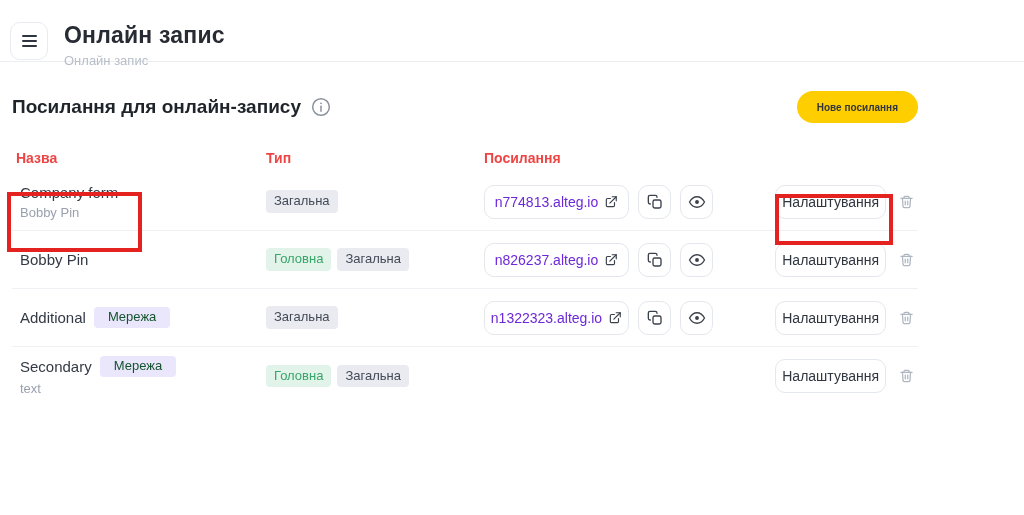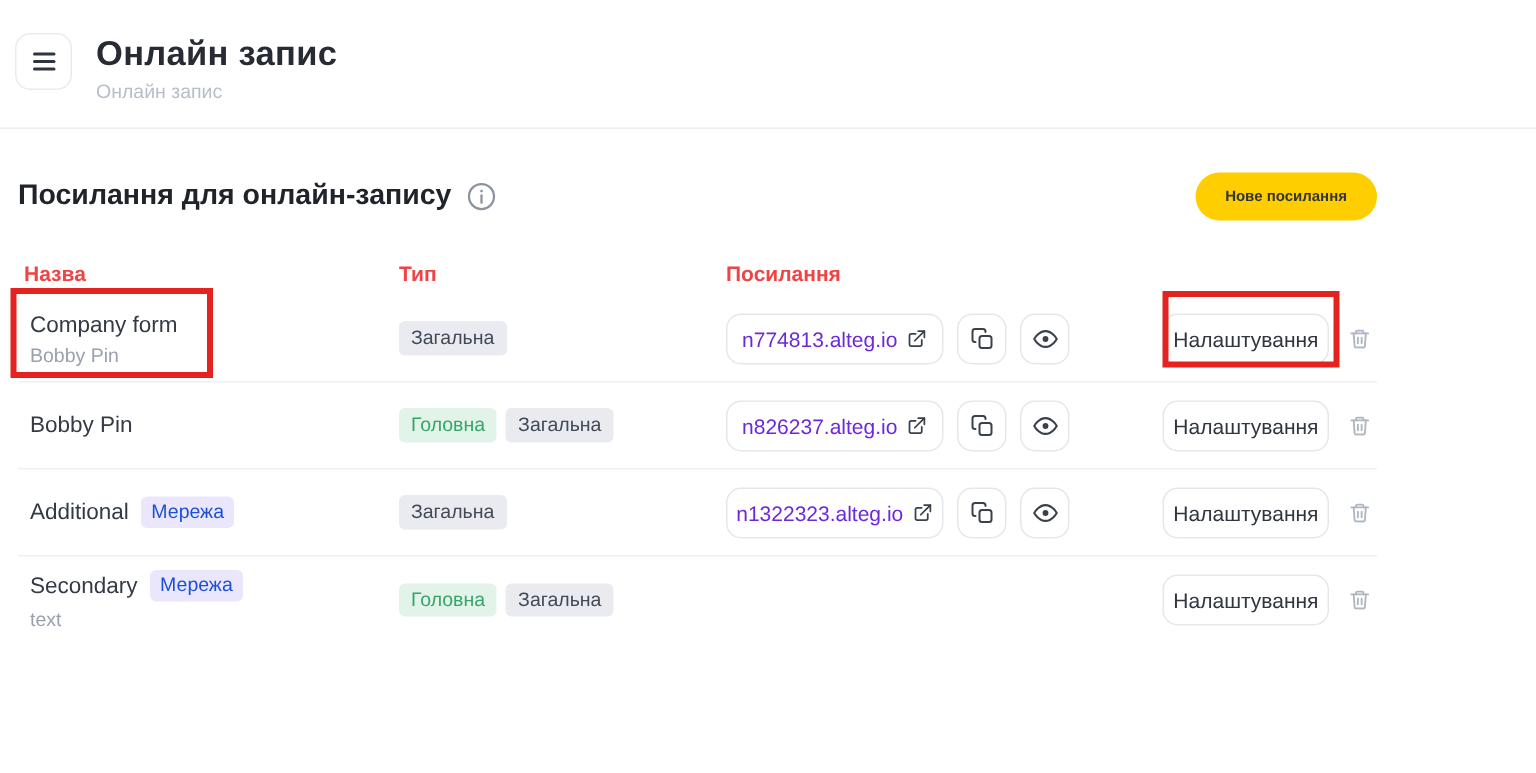--- a/index.html
+++ b/index.html
@@ -6,21 +6,21 @@
   html,body { background:#fff; }
   .page {
     position:relative;
     width:1024px; height:515px;
     background:#ffffff;
     font-family:"Liberation Sans", sans-serif;
     overflow:hidden;
   }
   
   .topbar {
-    height:86px;
+    height:62px;
     border-bottom:1px solid #ecedf1;
     display:flex; align-items:flex-start;
     padding:22px 0 0 10px;
   }
   .menu-btn {
     width:38px; height:38px;
     border:1px solid #e9ebf2; border-radius:10px;
     background:#fff;
     display:flex; flex-direction:column; justify-content:center; align-items:center;
     gap:3px; cursor:pointer;
@@ -55,21 +55,21 @@
   .trow { display:flex; align-items:center; height:58px; border-bottom:1px solid #eef0f4; }
   .trow:last-child { border-bottom:none; }
   .name-cell { padding-left:8px; }
   .name-line { display:flex; align-items:center; gap:8px; }
   .row-name { font-size:15px; font-weight:400; color:#333a45; }
   .row-sub { font-size:13px; color:#99a1ae; margin-top:4px; }
 
   .badge { display:inline-block; font-size:13px; padding:4px 8px; border-radius:4px; line-height:1.15; }
   .badge-gray { background:#e9ebf1; color:#434a56; }
   .badge-green { background:#e2f3e9; color:#37a56a; }
-  .badge-purple { background:#eae7fd; color:#1d4ed8; padding:3px 7px; }
+  .badge-purple { background:#eae7fd; color:#14532d; padding:3px 14px; }
   .type-cell { display:flex; align-items:center; gap:6px; }
 
   .link-pill {
     width:145px; height:34px;
     border:1px solid #e4e7ec; border-radius:10px;
     background:#fff;
     display:flex; align-items:center; justify-content:center; gap:6px;
     font-size:14px; font-weight:500; color:#6d28d9;
     cursor:pointer; white-space:nowrap;
   }

